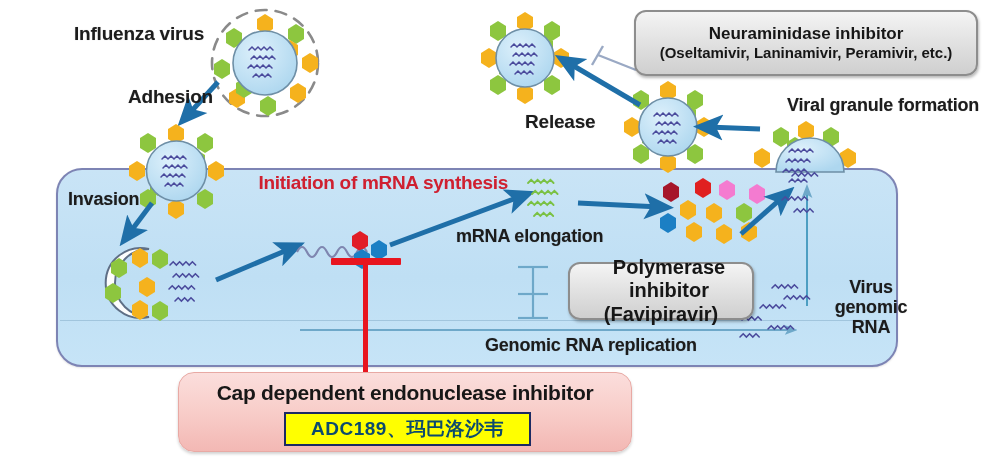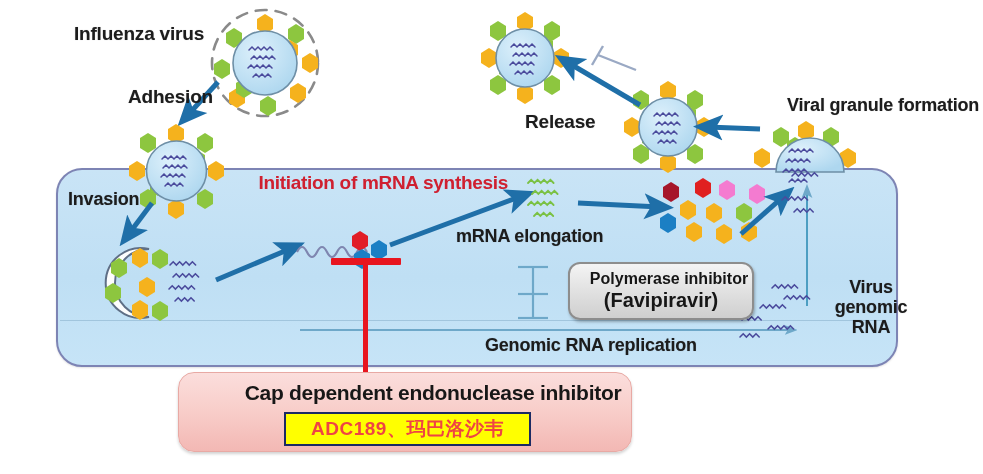--- a/index.html
+++ b/index.html
@@ -40,28 +40,28 @@
   }
   
   #pinkBox{
     left:178px;top:372px;width:452px;height:78px;
     background:linear-gradient(180deg,#fbdedc 0%,#f8cdc9 50%,#f3b8b4 100%);
     border:1.5px solid #e8a9a4;border-radius:16px;
     box-shadow:0 2px 3px rgba(0,0,0,.18);
   }
   #pinkTitle{
     position:absolute;left:0;top:8px;width:452px;text-align:center;
-    font-size:21px;font-weight:bold;color:#171717;letter-spacing:-.3px;padding-left:28px;
+    font-size:21px;font-weight:bold;color:#171717;letter-spacing:-.3px;
   }
   #yellowBox{
     position:absolute;left:105px;top:39px;width:243px;height:30px;
     background:#ffff00;border:2px solid #1b2a63;
     display:flex;align-items:center;justify-content:center;
   }
-  #yellowTxt{font-size:19px;font-weight:bold;color:#ef4444;letter-spacing:.5px;}
+  #yellowTxt{font-size:19px;font-weight:bold;color:#0c4a6e;letter-spacing:.5px;}
   
   #redStem{left:363px;top:262px;width:5px;height:116px;background:#e8151f;}
   #redCap{left:331px;top:258px;width:70px;height:7px;background:#e8151f;border-radius:1px;}
   
   #redHead{left:208px;top:172px;width:300px;text-align:right;}
   #redHead .l1{font-size:19px;font-weight:bold;color:#cf2030;letter-spacing:-.3px;}
   #redHead .l2{font-size:15.5px;font-weight:bold;color:#d94352;letter-spacing:-.3px;margin-top:1px;}
   svg{overflow:visible;}
 </style>
 </head>
@@ -296,23 +296,27 @@
   <div class="abs" style="left:830px;top:278px;width:82px;text-align:center;">
     <div class="lbl" style="position:static;font-size:18px;">Virus</div>
     <div class="lbl" style="position:static;font-size:18px;">genomic</div>
     <div class="lbl" style="position:static;font-size:18px;">RNA</div>
   </div>
 
   <div class="abs" id="redHead">
     <div class="l1">Initiation of mRNA synthesis</div>
   </div>
 
+  <div class="gbox" style="left:634px;top:10px;width:340px;height:62px;">
+    <div style="font-size:17px;">Neuraminidase inhibitor</div>
+    <div style="font-size:15px;">(Oseltamivir, Laninamivir, Peramivir, etc.)</div>
+  </div>
 
   <div class="gbox" style="left:568px;top:262px;width:182px;height:54px;">
-    <div style="font-size:16px;padding-left:16px;">Polymerase inhibitor</div>
+    <div style="font-size:20px;padding-left:16px;">Polymerase inhibitor</div>
     <div style="font-size:20px;">(Favipiravir)</div>
   </div>
 
   <div class="abs" id="pinkBox">
     <div id="pinkTitle">Cap dependent endonuclease inhibitor</div>
     <div id="yellowBox">
       <span id="yellowTxt">ADC189、玛巴洛沙韦</span>
     </div>
   </div>
 

